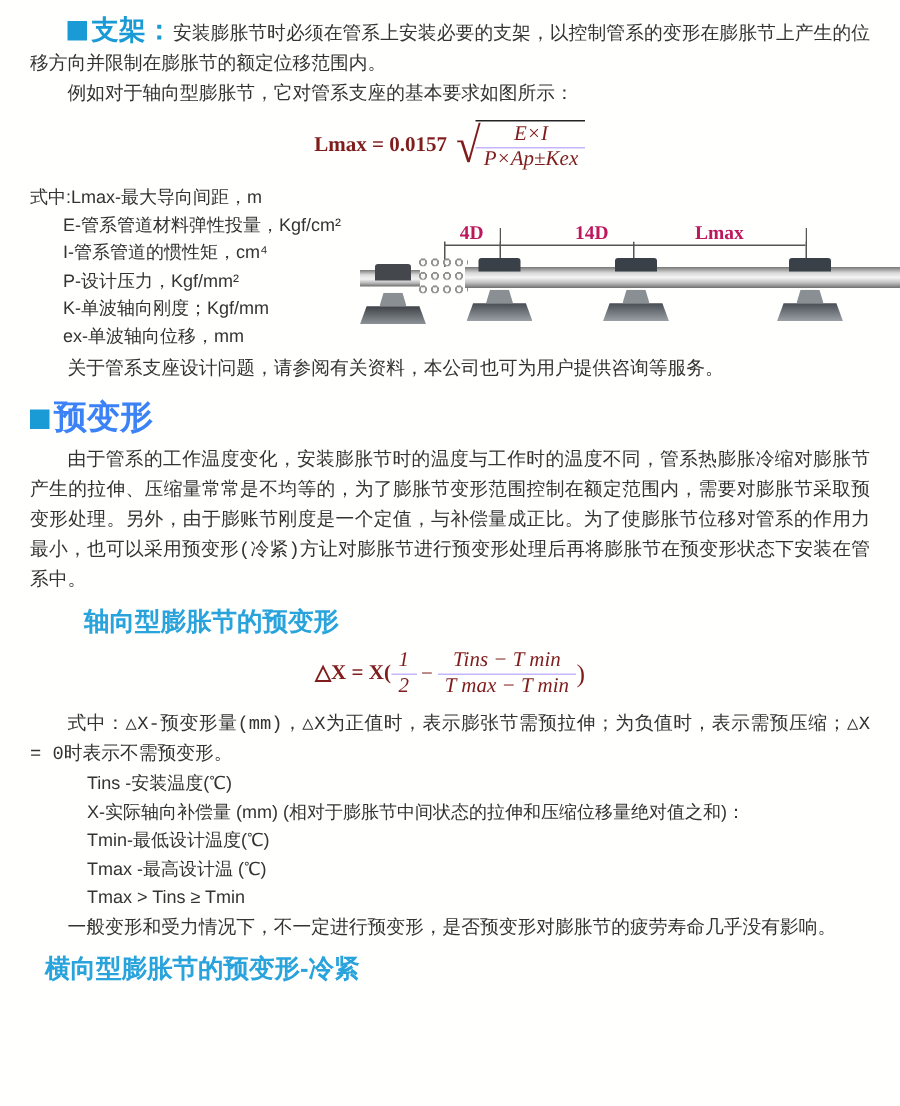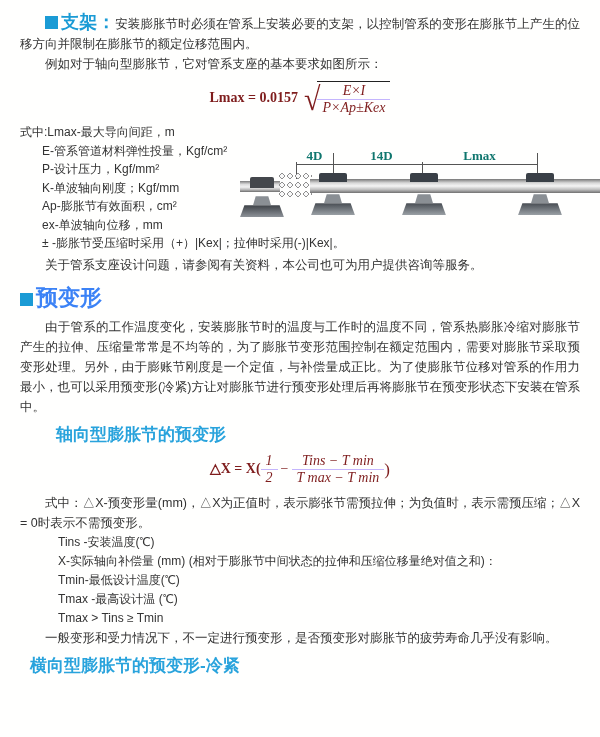--- a/index.html
+++ b/index.html
@@ -6,21 +6,21 @@
   body{
     width:600px;height:737px;overflow:hidden;background:#fffffe;
     font-family:"Liberation Sans",sans-serif;color:#333;
   }
   .page{padding:12px 20px 0 20px;position:relative;}
   .doc-title{
     text-align:center;font-size:22px;font-weight:bold;color:#1a1a1a;
     margin:2px 0 14px 0;letter-spacing:1px;
   }
   .para{font-size:12.5px;line-height:20px;text-align:justify;}
-  .indent{text-indent:2em;}
+  .indent{text-indent:2em;font-family:Liberation Mono, monospace;}
   .sec-head{color:#1b9bd5;font-size:18px;font-weight:bold;}
   .sq{display:inline-block;width:13px;height:13px;background:#1b9bd5;margin-right:3px;vertical-align:-1px;}
   .sec-head-line{margin:8px 0 4px 0;font-size:22px;font-weight:bold;color:#3b82f6;}
   .sub-head{color:#29a3dc;font-size:17px;font-weight:bold;margin:6px 0 4px 36px;}
   .sub-head.l2{margin-left:10px;}
 
   
   .formula{text-align:center;margin:7px 0;font-family:"Liberation Serif",serif;font-size:14px;color:#7f1d1d;}
   .flhs{font-weight:bold;}
   .frac{display:inline-block;vertical-align:middle;text-align:center;font-style:italic;line-height:1.15;}
@@ -35,21 +35,21 @@
   
   .defs-zone{position:relative;margin-top:4px;}
   .defline{font-size:12px;line-height:18.5px;}
   .defline.sub{padding-left:22px;}
   .def-note{font-size:12.5px;line-height:20px;text-indent:2em;margin-top:2px;}
 
   
   .diagram{position:absolute;left:220px;top:26px;width:360px;height:82px;}
   .dim-line{position:absolute;top:15px;left:56px;width:241px;border-top:1px solid #555;}
   .tick{position:absolute;top:4px;width:0;border-left:1px solid #555;height:26px;}
-  .dim-label{position:absolute;top:0;font-family:"Liberation Serif",serif;font-weight:bold;font-size:13px;color:#0f766e;text-align:center;background:#fffffe;line-height:13px;}
+  .dim-label{position:absolute;top:0;font-family:"Liberation Serif",serif;font-weight:bold;font-size:13px;color:#be185d;text-align:center;background:#fffffe;line-height:13px;}
   .pipe{position:absolute;top:30px;left:70px;width:290px;height:14px;
     background:linear-gradient(to bottom,#777 0%,#d8d8d8 28%,#f5f5f5 50%,#c0c0c0 75%,#707070 100%);}
   .stub{position:absolute;top:32px;left:0;width:40px;height:11px;
     background:linear-gradient(to bottom,#7a7a7a 0%,#dcdcdc 30%,#f2f2f2 55%,#b5b5b5 80%,#6d6d6d 100%);}
   .bellows{position:absolute;left:38px;top:23px;width:34px;height:28px;
     background-image:radial-gradient(circle at 4px 4px,#fafafa 0 1.6px,#8f8f8f 1.7px 2.6px,transparent 2.8px);
     background-size:8px 9px;}
   .support{position:absolute;width:44px;height:46px;top:22px;}
   .support .clamp{position:absolute;left:8px;top:2px;width:28px;height:9px;background:#3a4047;border-radius:2px 2px 0 0;}
   .support .ped{position:absolute;left:13px;top:23px;width:18px;height:9px;background:#8a8f94;
@@ -75,35 +75,34 @@
   </div>
   <div class="para indent">例如对于轴向型膨胀节，它对管系支座的基本要求如图所示：</div>
 
   <div class="formula">
     <span class="flhs">Lmax = 0.0157</span><span class="sqrt-wrap"><span class="radical">√</span><span class="frac rooted"><span class="num">E×I</span><span class="den">P×Ap±Kex</span></span></span>
   </div>
 
   <div class="defs-zone">
     <div class="defline">式中:Lmax-最大导向间距，m</div>
     <div class="defline sub">E-管系管道材料弹性投量，Kgf/cm²</div>
+    <div class="defline sub">I-管系管道的惯性矩，cm⁴</div>
     <div class="defline sub">P-设计压力，Kgf/mm²</div>
     <div class="defline sub">K-单波轴向刚度；Kgf/mm</div>
-    <div class="defline sub">Ap-膨胀节有效面积，cm²</div>
     <div class="defline sub">ex-单波轴向位移，mm</div>
-    <div class="defline sub">± -膨胀节受压缩时采用（+）|Kex|；拉伸时采用(-)|Kex|。</div>
     <div class="def-note">关于管系支座设计问题，请参阅有关资料，本公司也可为用户提供咨询等服务。</div>
 
     <div class="diagram">
       <div class="dim-line"></div>
       <div class="tick" style="left:56px;"></div>
       <div class="tick" style="left:93px;"></div>
       <div class="tick" style="left:182px;"></div>
       <div class="tick" style="left:297px;"></div>
       <div class="dim-label" style="left:56px;width:37px;">4D</div>
-      <div class="dim-label" style="left:97px;width:89px;">14D</div>
+      <div class="dim-label" style="left:110px;width:89px;">14D</div>
       <div class="dim-label" style="left:182px;width:115px;">Lmax</div>
 
       <div class="stub"></div>
       <div class="bellows"></div>
       <div class="pipe"></div>
 
       <div class="support anchor" style="left:0px;">
         <div class="clamp"></div>
         <div class="ped"></div>
         <div class="base"></div>

